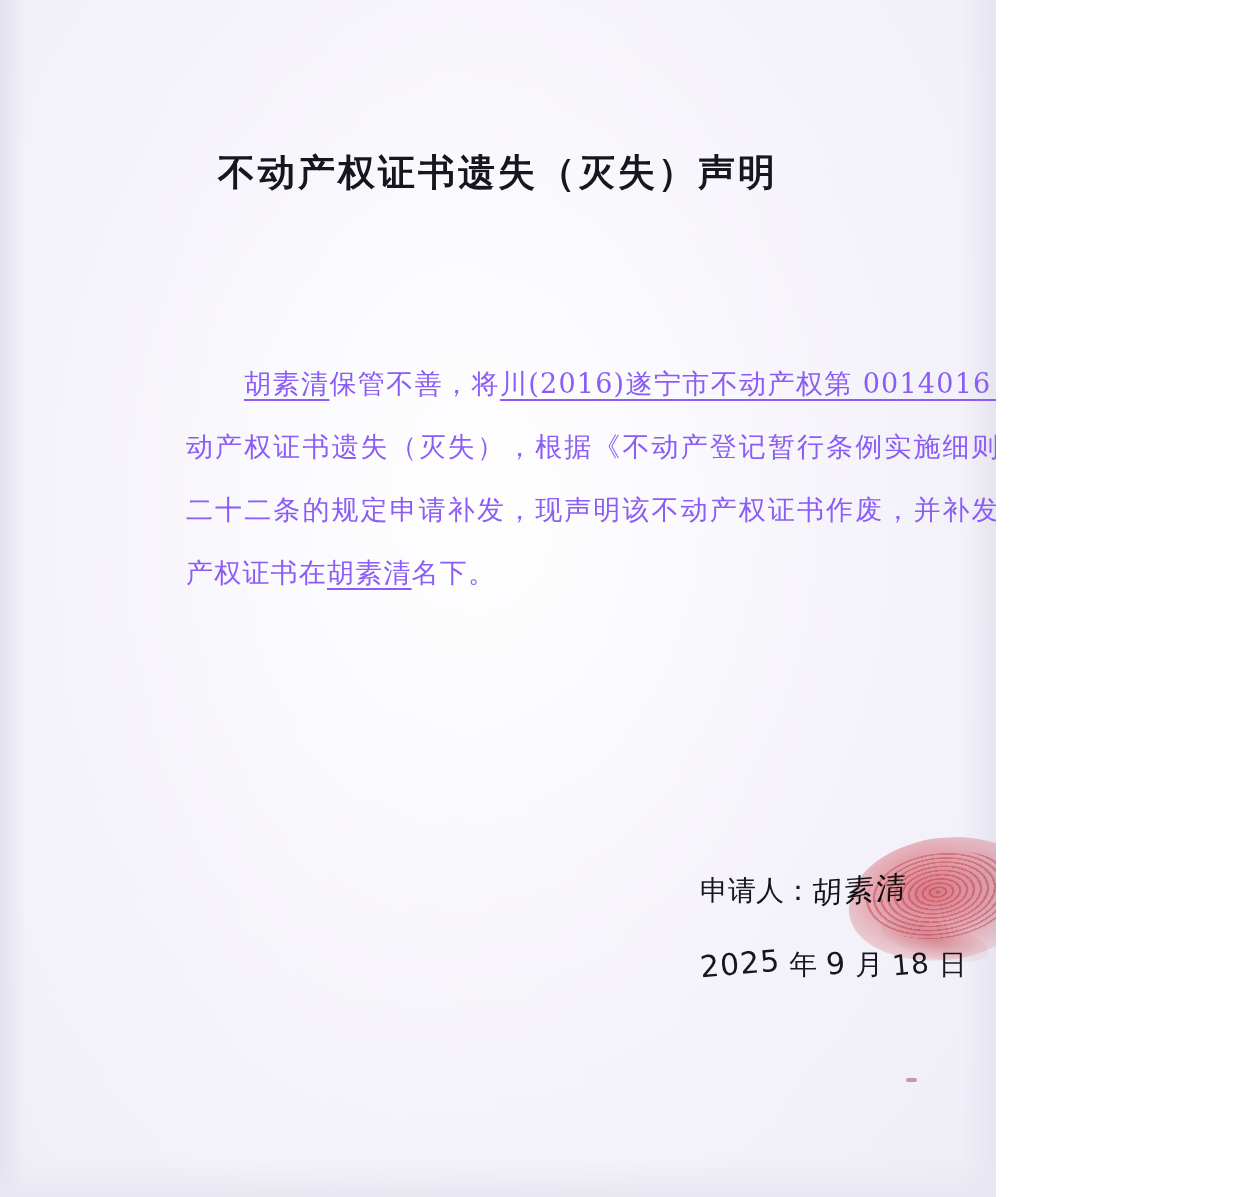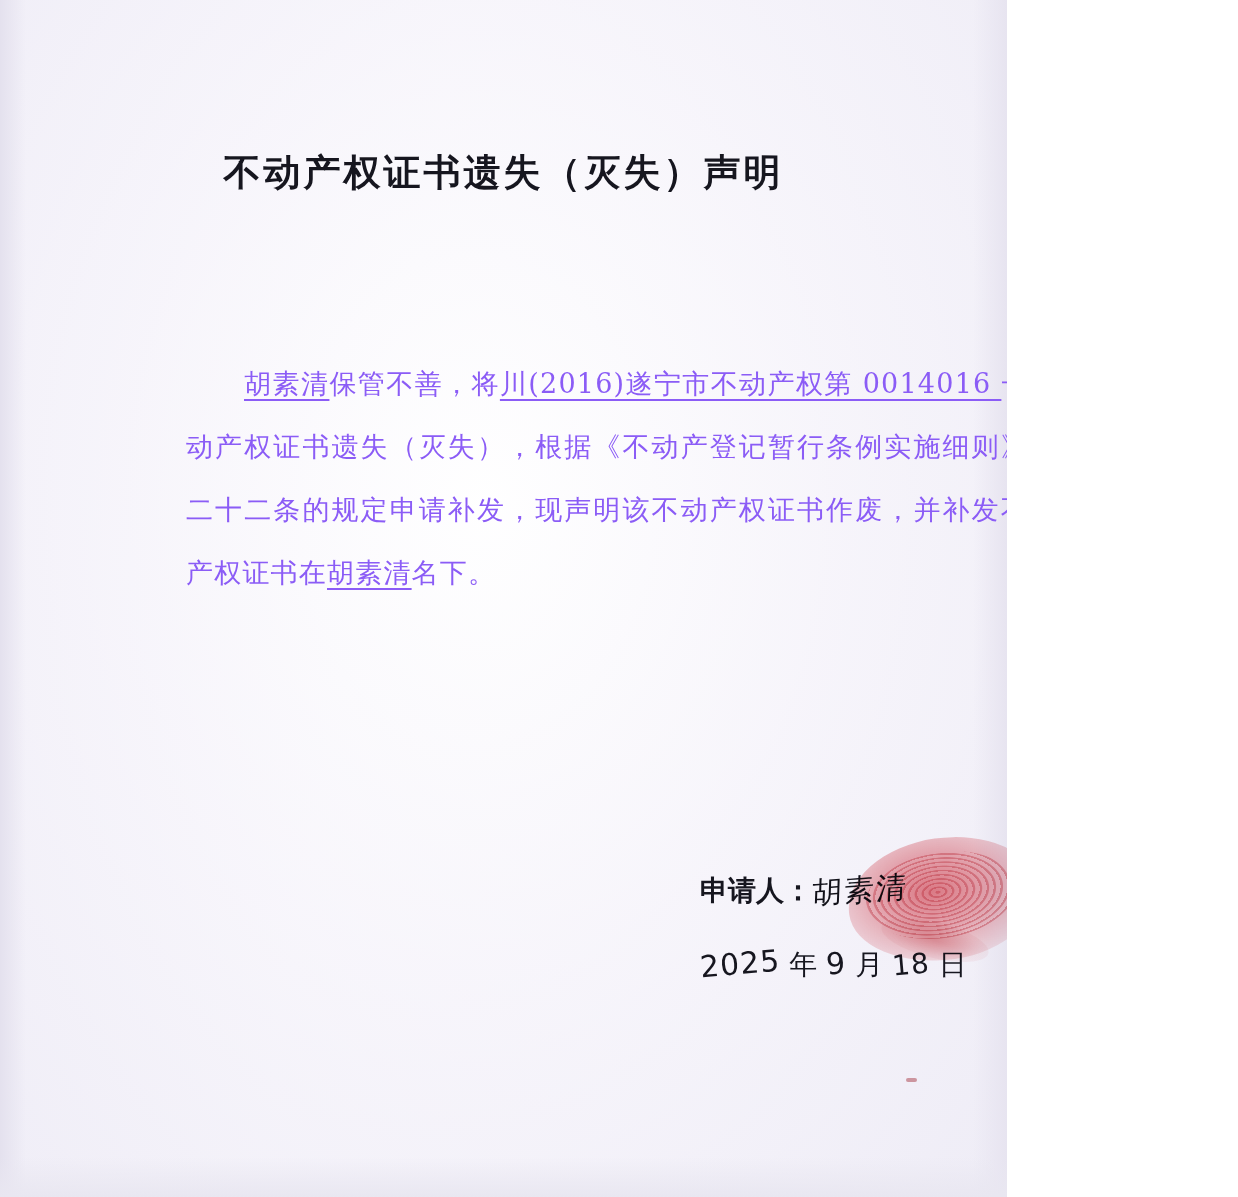--- a/index.html
+++ b/index.html
@@ -8,21 +8,20 @@
     background: #ffffff;
   }
   .page {
     position: relative;
     width: 996px;
     height: 1197px;
     background: #f7f5fb;
     overflow: hidden;
     font-family: "Liberation Serif", "DejaVu Serif", serif;
     color: #1b1b28;
-    padding-left: 11px;
   }
   
   .scan-tint {
     position: absolute;
     inset: 0;
     background:
       radial-gradient(ellipse at 48% 42%, rgba(255,255,255,0.95) 0%, rgba(247,245,251,0.75) 48%, rgba(238,236,246,0.9) 100%),
       linear-gradient(100deg, #f3f1f9 0%, #faf9fd 38%, #f2f0f8 100%);
     pointer-events: none;
   }
@@ -93,21 +92,21 @@
     width: 420px;
     font-size: 28px;
     font-family: "DejaVu Serif", "Liberation Serif", serif;
     color: #16161f;
   }
   .sign-row {
     position: relative;
     height: 66px;
     white-space: nowrap;
   }
-  .sign-label { display: inline-block; font-weight: bold; }
+  .sign-label { display: inline-block; }
   .handwriting {
     font-family: "DejaVu Sans", sans-serif;
     color: #111119;
     font-size: 30px;
     letter-spacing: 2px;
     transform: rotate(-4deg) skewX(-6deg);
     display: inline-block;
   }
   .date-row {
     position: relative;

